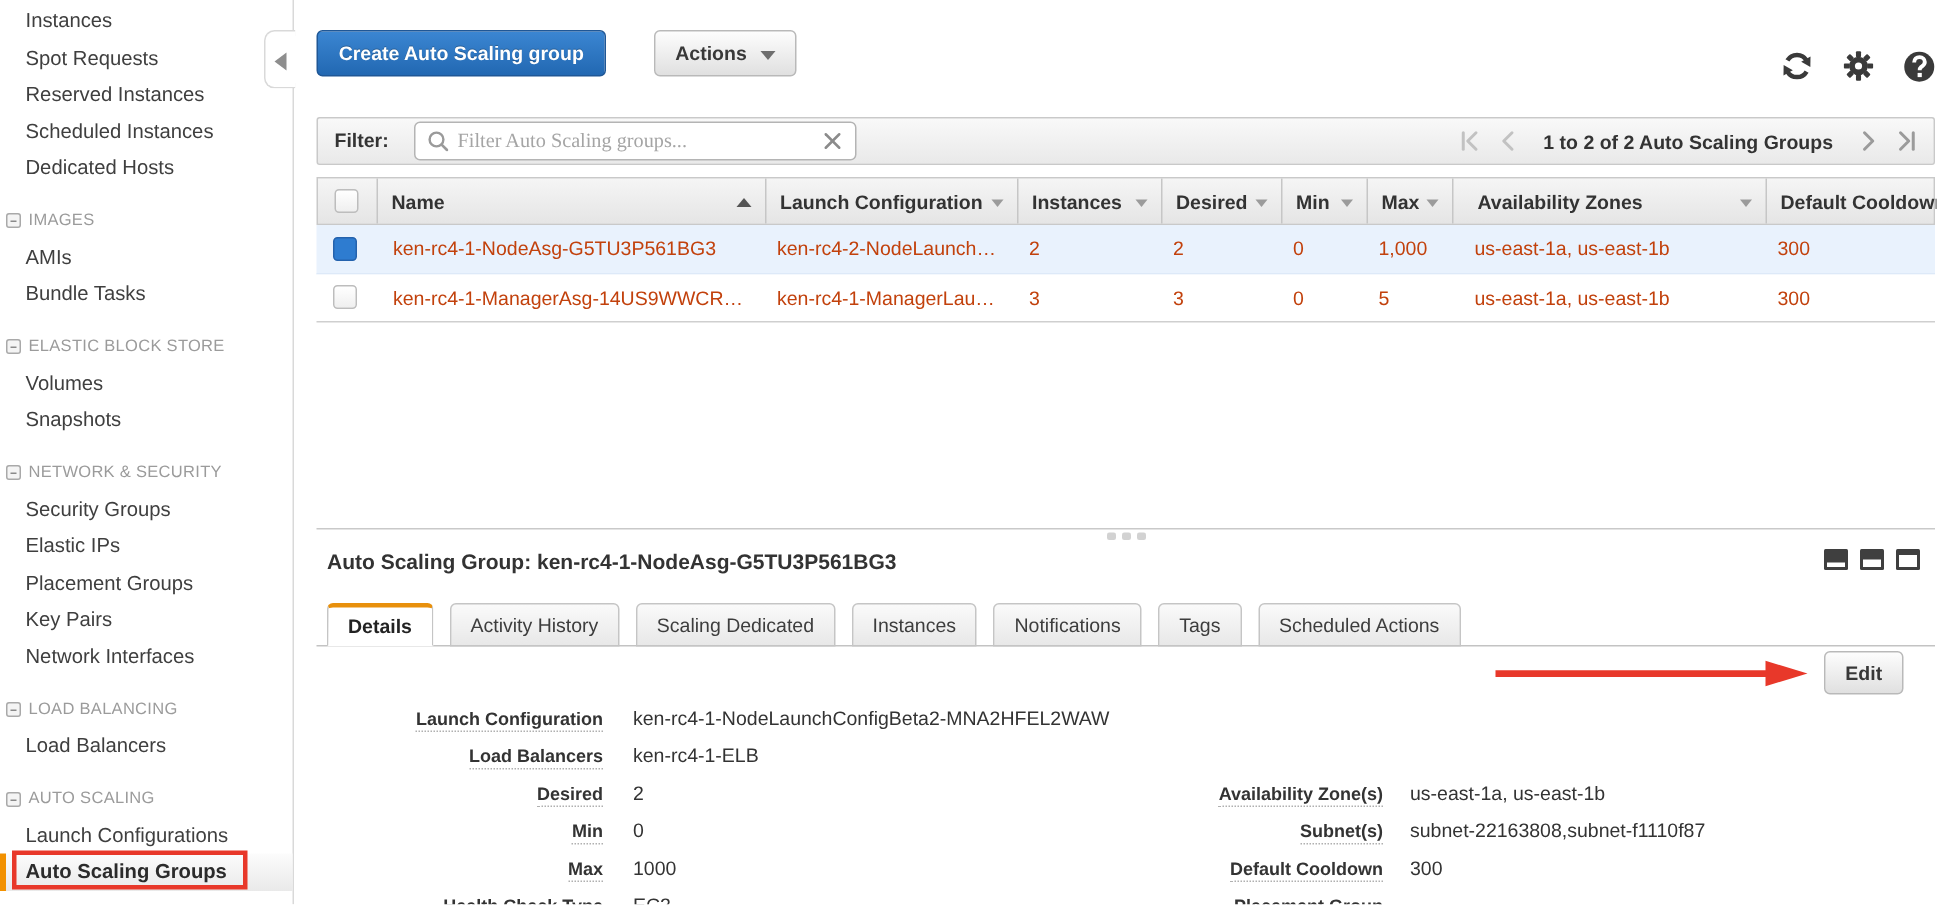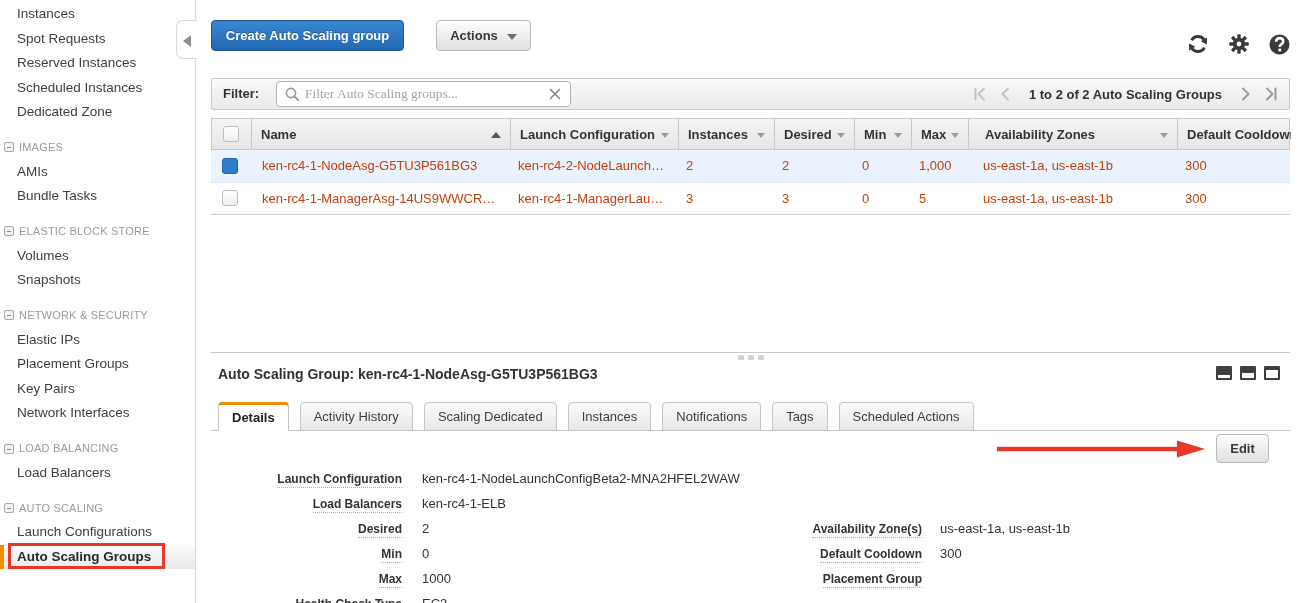--- a/index.html
+++ b/index.html
@@ -95,37 +95,38 @@
 <body>
 
 <div class="screen">
 
   <aside class="sidebar">
     <ul class="side-list" id="side-list">
         <li class="side-link">Instances</li>
         <li class="side-link">Spot Requests</li>
         <li class="side-link">Reserved Instances</li>
         <li class="side-link">Scheduled Instances</li>
-        <li class="side-link">Dedicated Zone</li>
+        <li class="side-link">Dedicated Hosts</li>
         <li class="side-section">
           <span class="minus-box"></span>
           <span>IMAGES</span>
         </li>
         <li class="side-link">AMIs</li>
         <li class="side-link">Bundle Tasks</li>
         <li class="side-section">
           <span class="minus-box"></span>
           <span>ELASTIC BLOCK STORE</span>
         </li>
         <li class="side-link">Volumes</li>
         <li class="side-link">Snapshots</li>
         <li class="side-section">
           <span class="minus-box"></span>
           <span>NETWORK &amp; SECURITY</span>
         </li>
+        <li class="side-link">Security Groups</li>
         <li class="side-link">Elastic IPs</li>
         <li class="side-link">Placement Groups</li>
         <li class="side-link">Key Pairs</li>
         <li class="side-link">Network Interfaces</li>
         <li class="side-section">
           <span class="minus-box"></span>
           <span>LOAD BALANCING</span>
         </li>
         <li class="side-link">Load Balancers</li>
         <li class="side-section">
@@ -347,20 +348,24 @@
           <div class="flabel"><i>Health Check Type</i></div>
           <div class="fvalue">EC2</div>
         </div>
       </div>
     <div class="fields fields-right" id="fields-right">
         <div class="frow">
           <div class="flabel"><i>Availability Zone(s)</i></div>
           <div class="fvalue">us-east-1a, us-east-1b</div>
         </div>
         <div class="frow">
+          <div class="flabel"><i>Subnet(s)</i></div>
+          <div class="fvalue">subnet-22163808,subnet-f1110f87</div>
+        </div>
+        <div class="frow">
           <div class="flabel"><i>Default Cooldown</i></div>
           <div class="fvalue">300</div>
         </div>
         <div class="frow">
           <div class="flabel"><i>Placement Group</i></div>
           <div class="fvalue"></div>
         </div>
       </div>
 
   </main>

